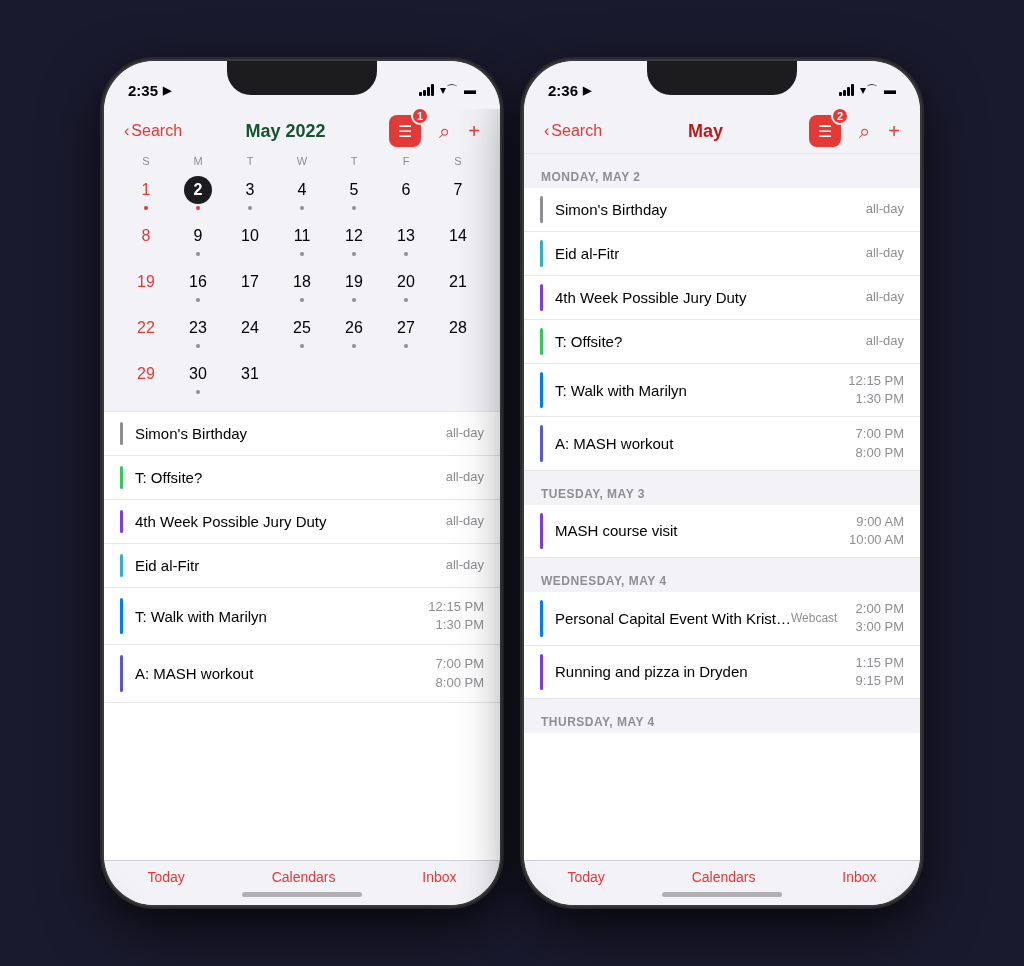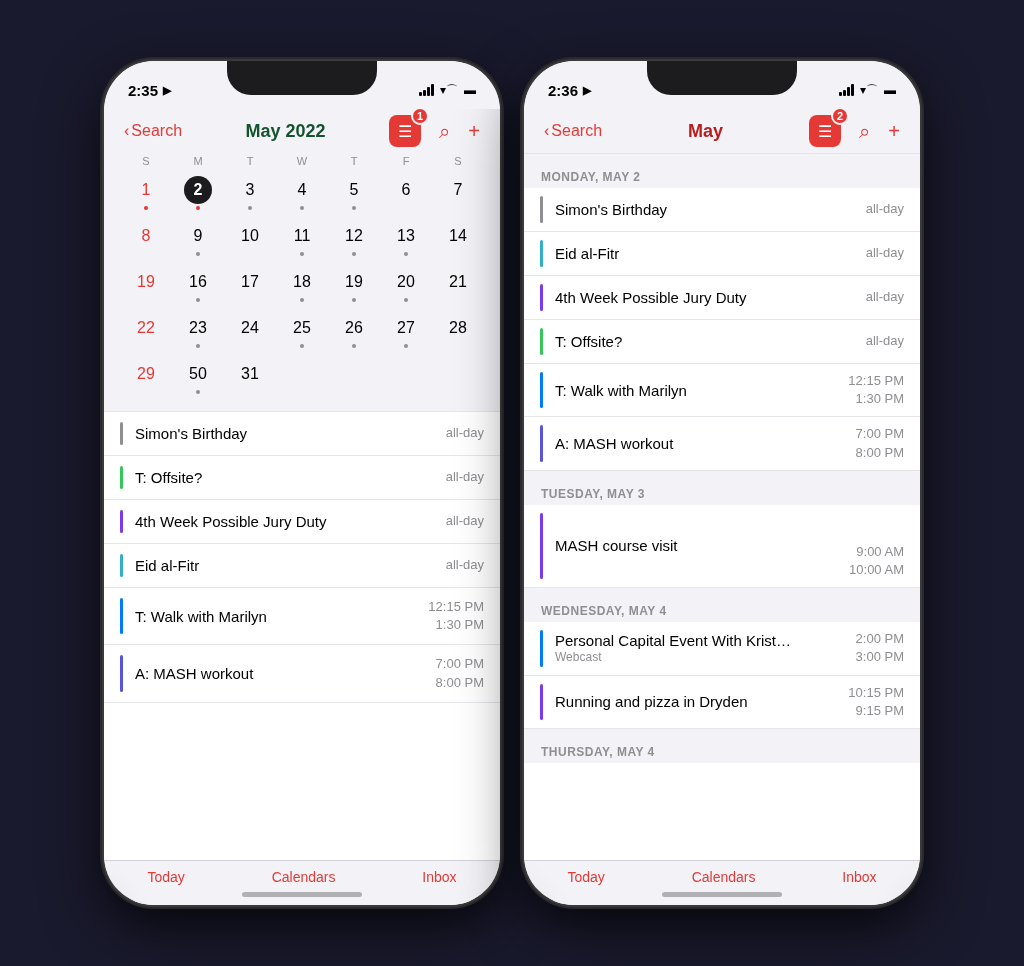--- a/index.html
+++ b/index.html
@@ -325,21 +325,21 @@
     }
 
     .event-subtitle {
       font-size: 12px;
       color: #8e8e93;
       margin-top: 1px;
     }
 
     .event-info {
       display: flex;
-      flex-direction: column;
+      flex-direction: row;
     }
 
     .home-indicator {
       position: absolute;
       bottom: 8px;
       left: 50%;
       transform: translateX(-50%);
       width: 120px;
       height: 5px;
       background: #1c1c1e;
@@ -516,21 +516,21 @@
             <div class="cal-dot"></div>
           </div>
           <div class="cal-day">
             <div class="cal-day-num">28</div>
           </div>
 
           <div class="cal-day sunday">
             <div class="cal-day-num" style="color:#e53935;">29</div>
           </div>
           <div class="cal-day">
-            <div class="cal-day-num">50</div>
+            <div class="cal-day-num">30</div>
             <div class="cal-dot"></div>
           </div>
           <div class="cal-day">
             <div class="cal-day-num">31</div>
           </div>
           <div class="cal-day"></div>
           <div class="cal-day"></div>
           <div class="cal-day"></div>
           <div class="cal-day"></div>
         </div>
@@ -694,21 +694,21 @@
 8:00 PM</span>
             </div>
           </div>
 
           <div class="section-header">TUESDAY, MAY 3</div>
 
           <div class="event-item-list">
             <div class="event-indicator purple"></div>
             <div class="event-content-list">
               <span class="event-title-list">MASH course visit</span>
-              <span class="event-time" style="white-space:pre-line;margin-top:30px;">9:00 AM
+              <span class="event-time" style="white-space:pre-line;">9:00 AM
 10:00 AM</span>
             </div>
           </div>
 
           <div class="section-header">WEDNESDAY, MAY 4</div>
 
           <div class="event-item-list">
             <div class="event-indicator" style="background:#007aff;"></div>
             <div class="event-content-list">
               <div class="event-info">
@@ -717,21 +717,21 @@
               </div>
               <span class="event-time" style="white-space:pre-line;">2:00 PM
 3:00 PM</span>
             </div>
           </div>
 
           <div class="event-item-list">
             <div class="event-indicator purple"></div>
             <div class="event-content-list">
               <span class="event-title-list">Running and pizza in Dryden</span>
-              <span class="event-time" style="white-space:pre-line;">10:15 PM
+              <span class="event-time" style="white-space:pre-line;">1:15 PM
 9:15 PM</span>
             </div>
           </div>
 
           <div class="section-header">THURSDAY, MAY 4</div>
 
         </div>
       </div>
 
       <div class="tab-bar">

